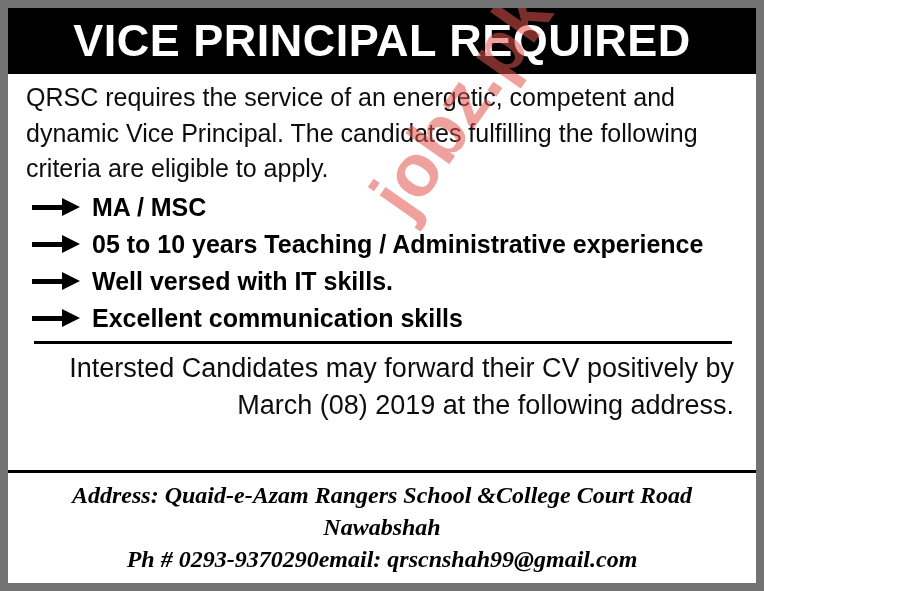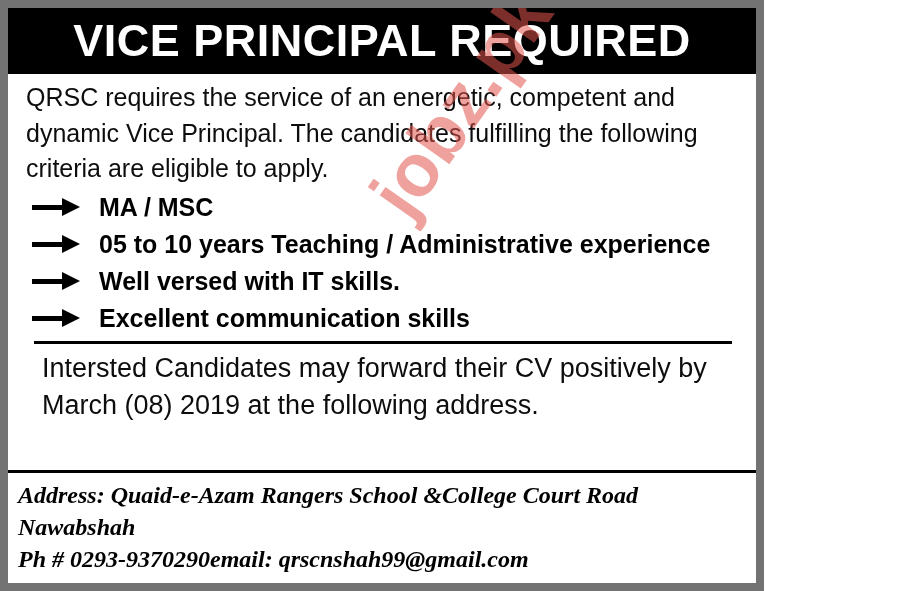--- a/index.html
+++ b/index.html
@@ -42,21 +42,21 @@
     line-height: 1.42;
     color: #0d0d0d;
     font-weight: 400;
   }
   .criteria {
     margin-top: 6px;
   }
   .criteria-row {
     display: flex;
     align-items: center;
-    gap: 19px;
+    gap: 12px;
     margin: 0 0 8px 6px;
   }
   .arrow {
     flex: 0 0 auto;
     width: 48px;
     height: 22px;
     position: relative;
   }
   .arrow .shaft {
     position: absolute;
@@ -84,29 +84,31 @@
   }
   .divider {
     border-top: 3px solid #000;
     margin: 4px 8px 6px 8px;
   }
   .closing {
     font-size: 27px;
     line-height: 1.38;
     color: #0d0d0d;
     padding: 0 6px 0 16px;
+    text-align: right;
   }
   
   .address-bar {
     position: absolute;
     left: 0;
     right: 0;
     bottom: 0;
     border-top: 3px solid #000;
     padding: 6px 10px 8px 10px;
+    text-align: center;
     font-family: "Liberation Serif", serif;
     font-style: italic;
     font-weight: bold;
     font-size: 24px;
     line-height: 1.34;
     color: #000;
   }
   .address-line2 { white-space: nowrap; }
   
   .watermark {

